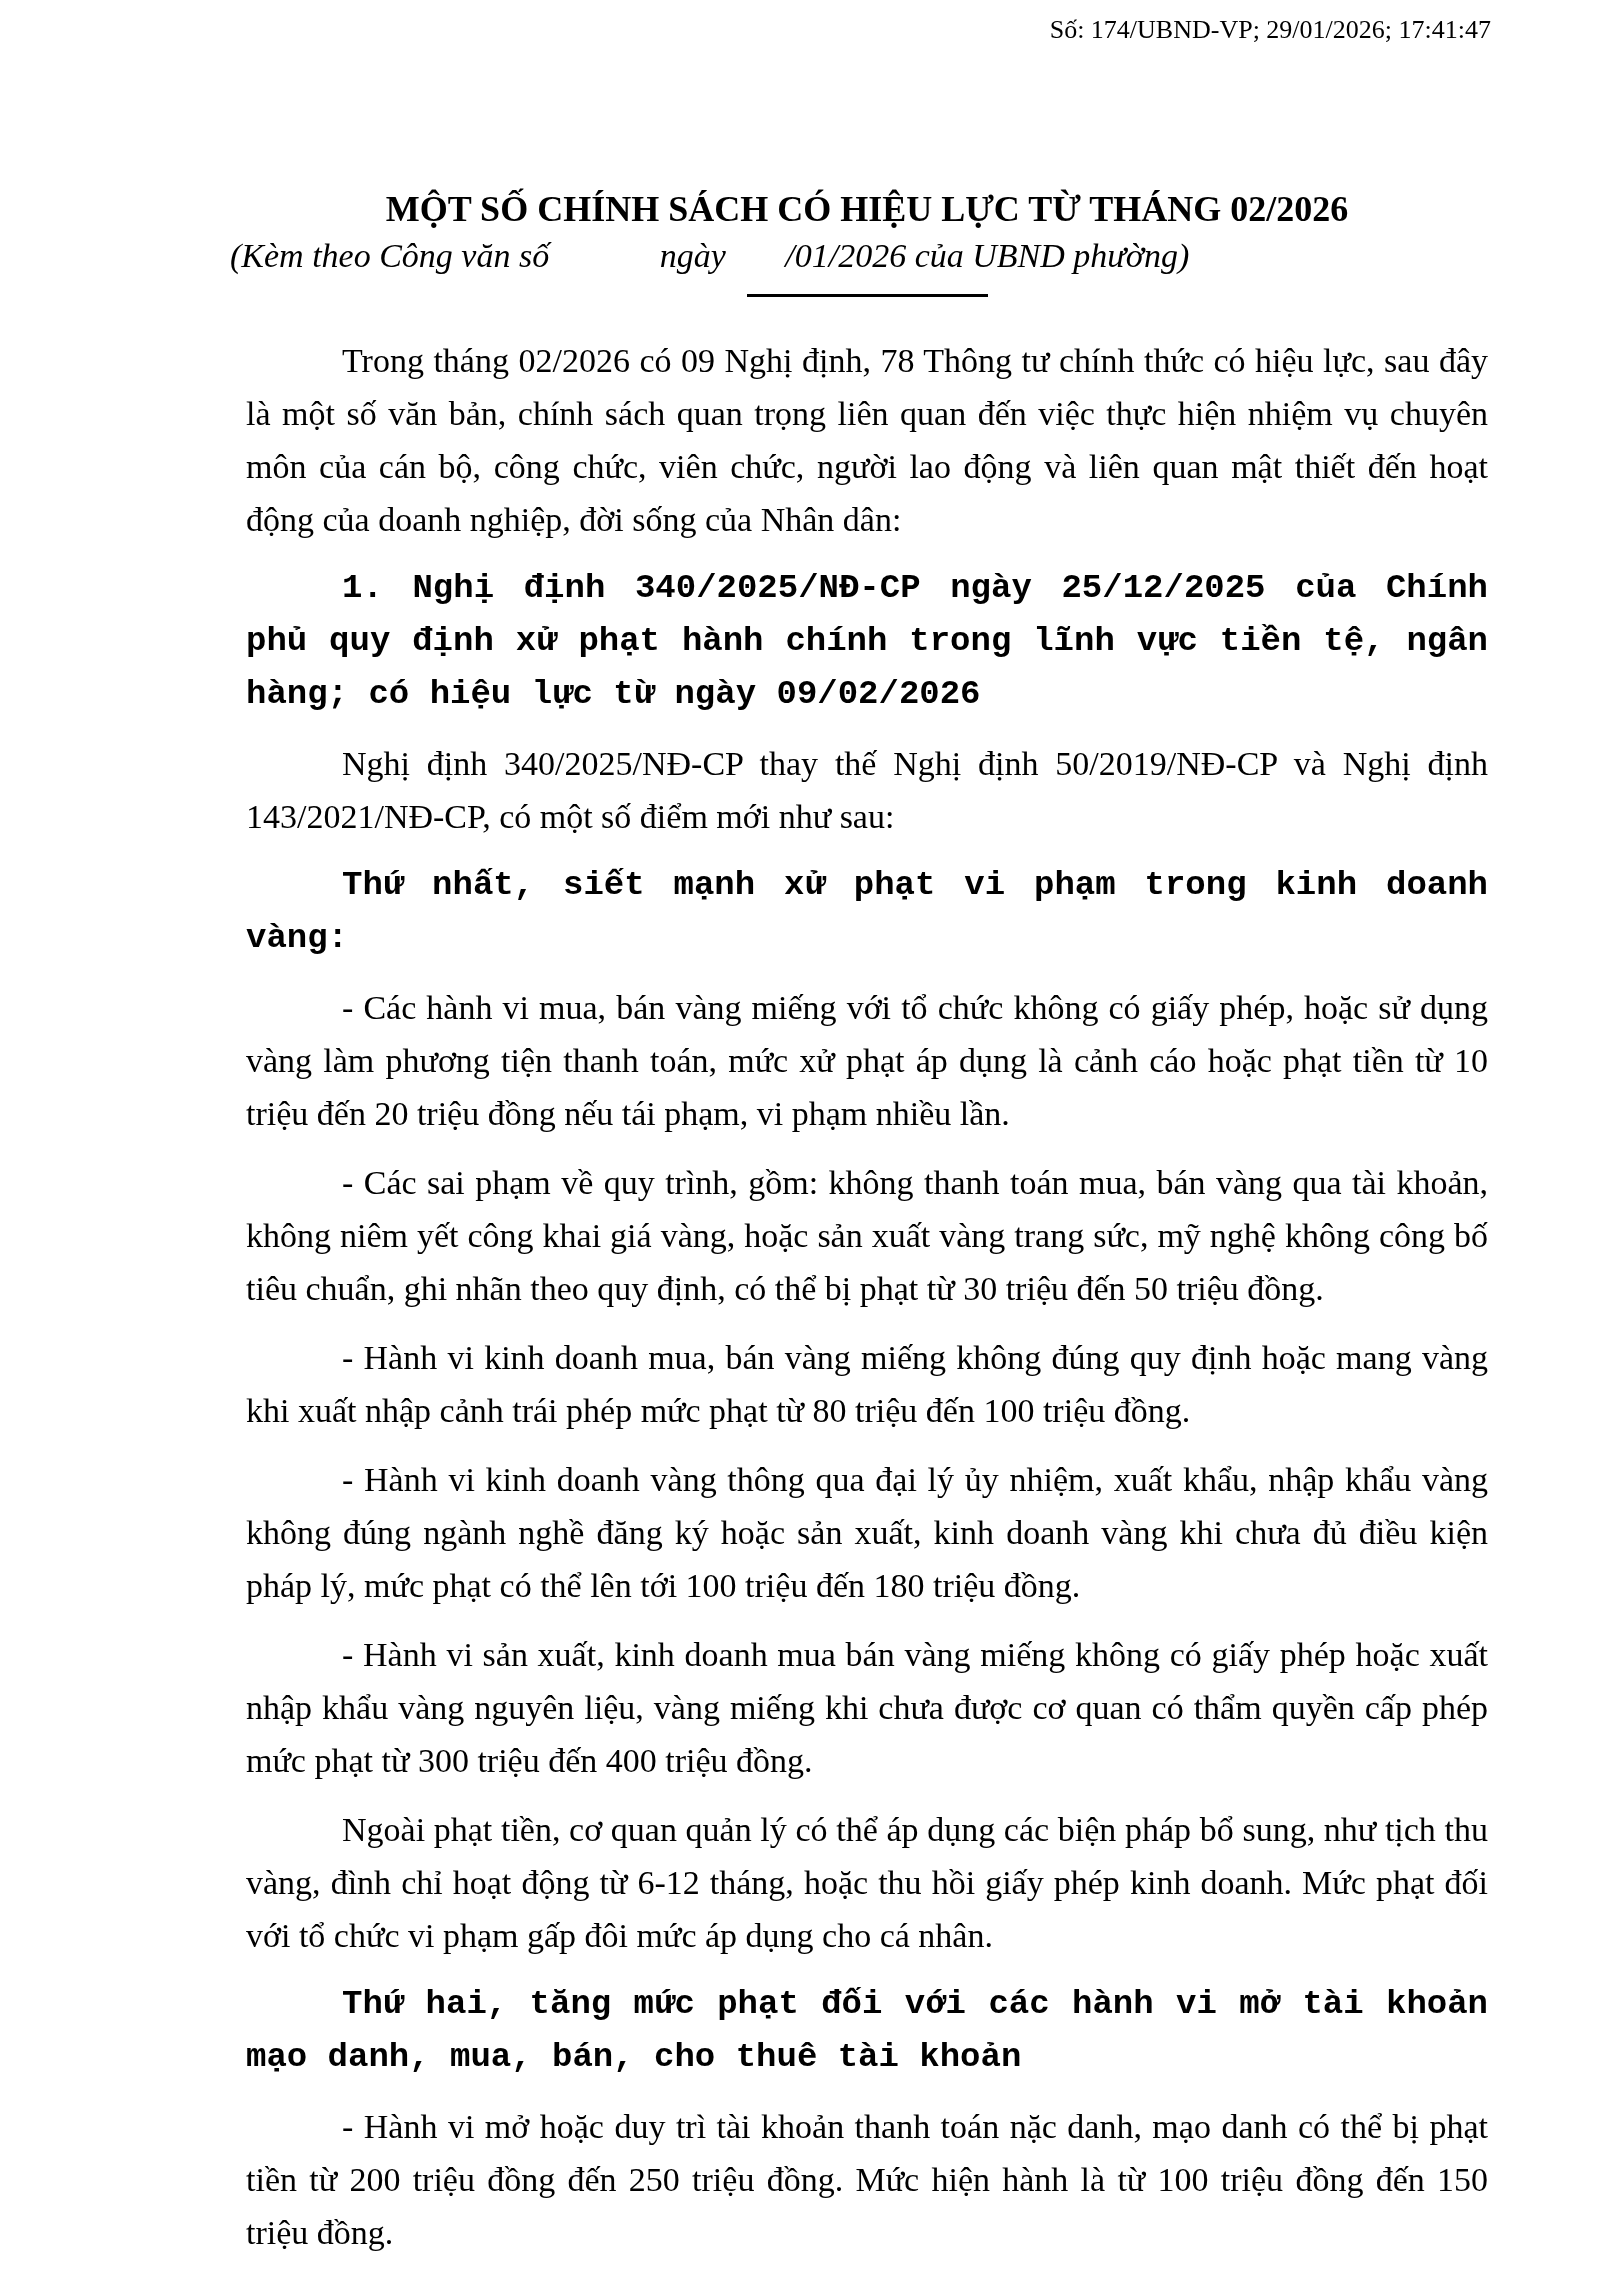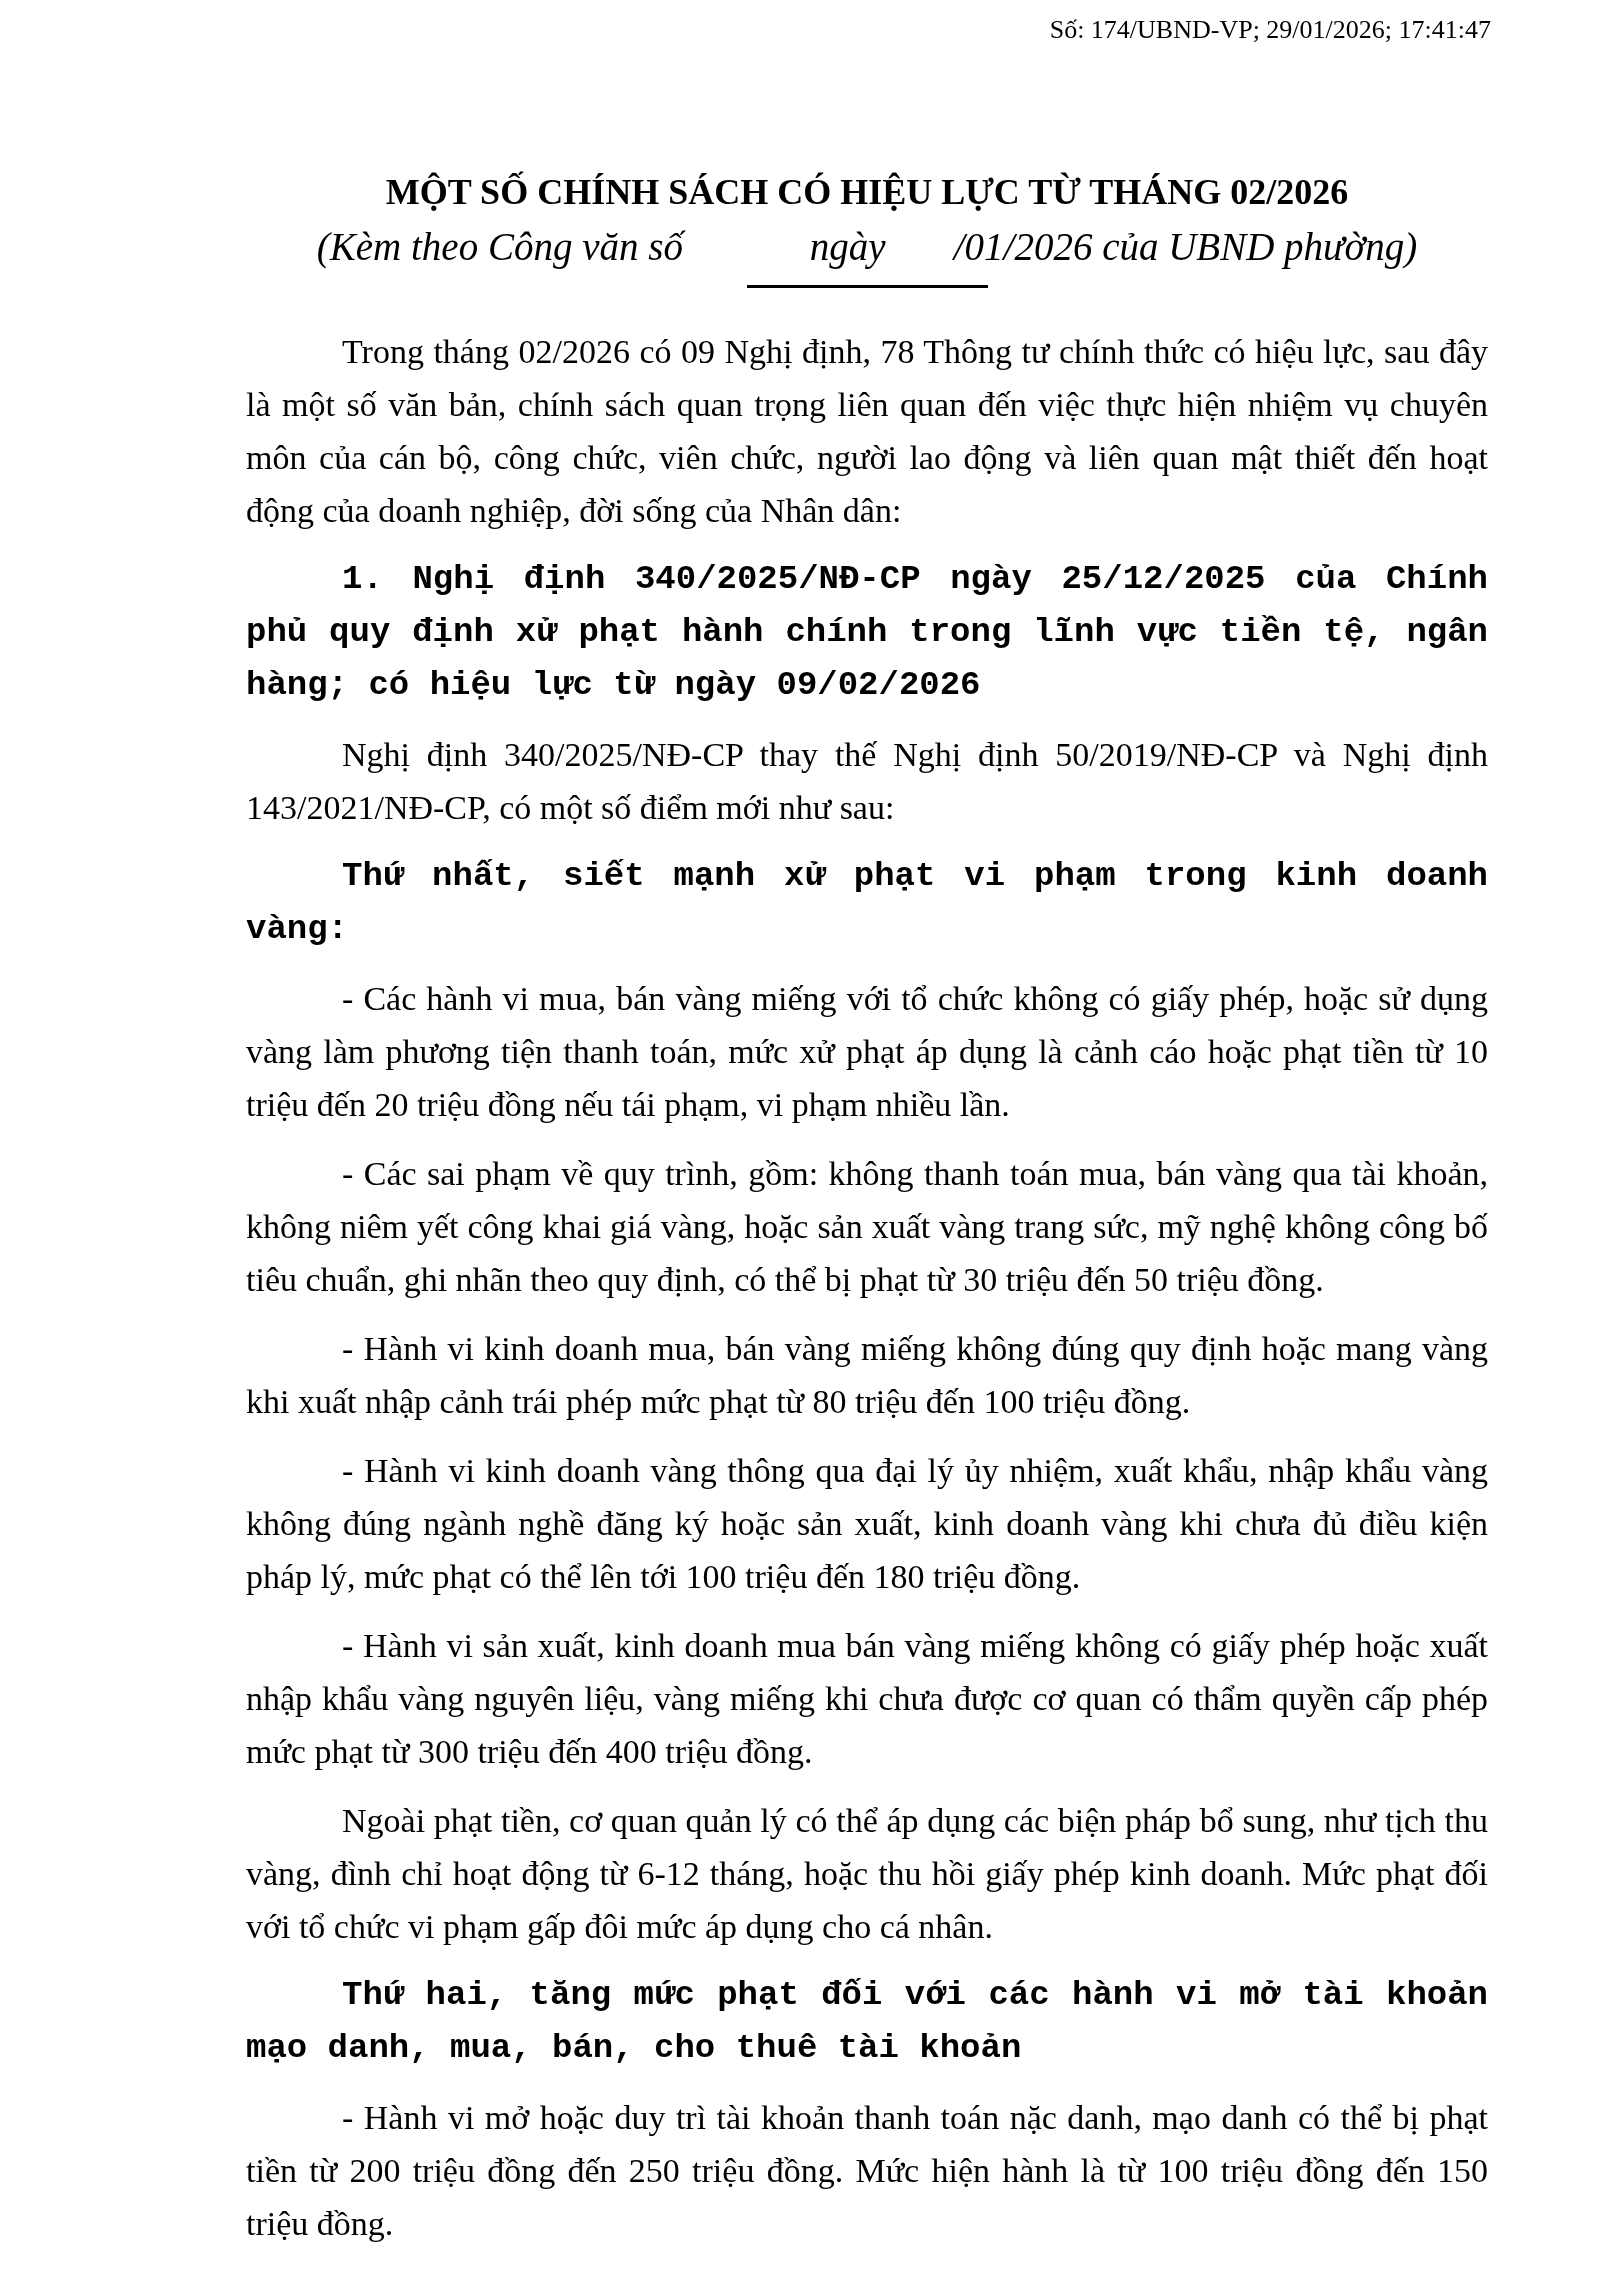--- a/index.html
+++ b/index.html
@@ -23,36 +23,36 @@
     left: 0;
     right: 166px;
     text-align: right;
     font-size: 26px;
     line-height: 1.25;
     white-space: nowrap;
   }
   .content {
     position: absolute;
     left: 230px;
-    top: 0;
+    top: 17px;
     width: 1274px;
   }
   .title {
     margin: 171px 0 0 0;
     font-size: 36px;
     font-weight: bold;
     line-height: 43px;
     text-align: center;
   }
   .subtitle {
-    margin-top: 12px;
-    font-size: 39px;
+    margin-top: 4px;
+    font-size: 34px;
     font-style: italic;
     line-height: 41px;
-    text-align: center;
+    text-align: left;
   }
   .rule {
     width: 241px;
     height: 0;
     border-top: 3.6px solid #000000;
     margin: 18px auto 0 auto;
   }
   .body-text {
     margin-top: 37px;
   }

